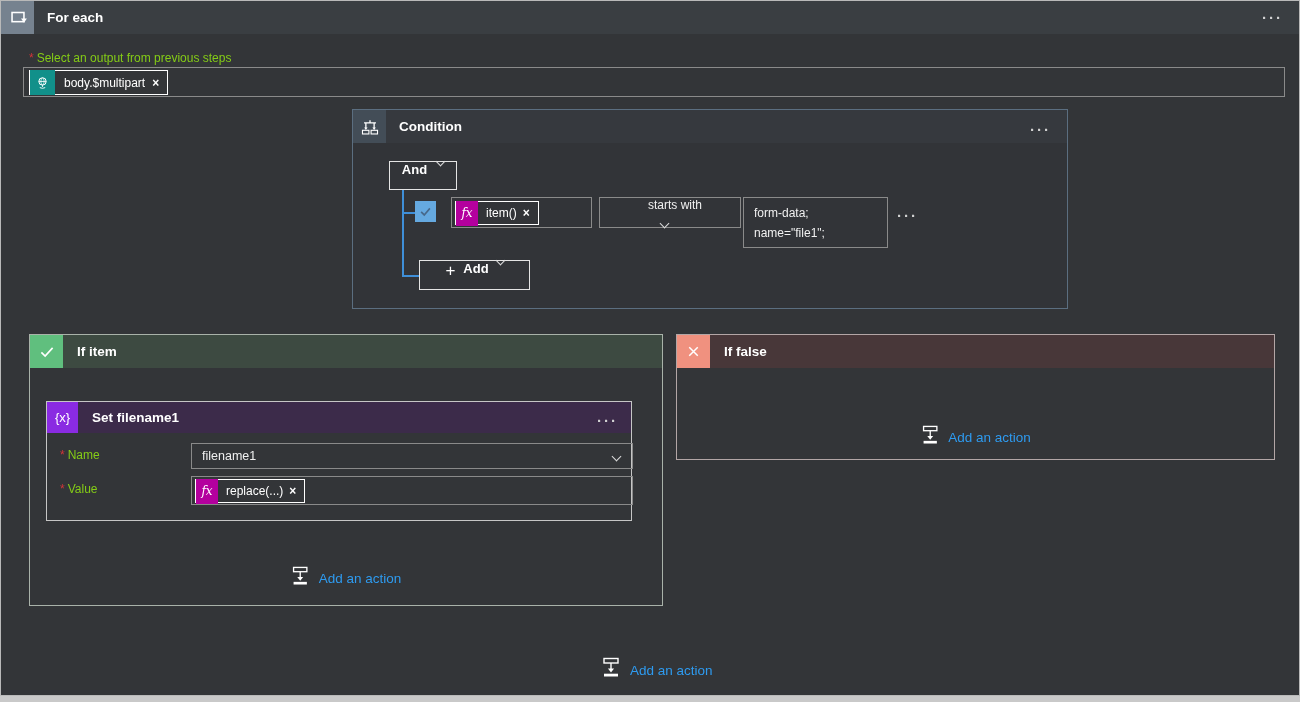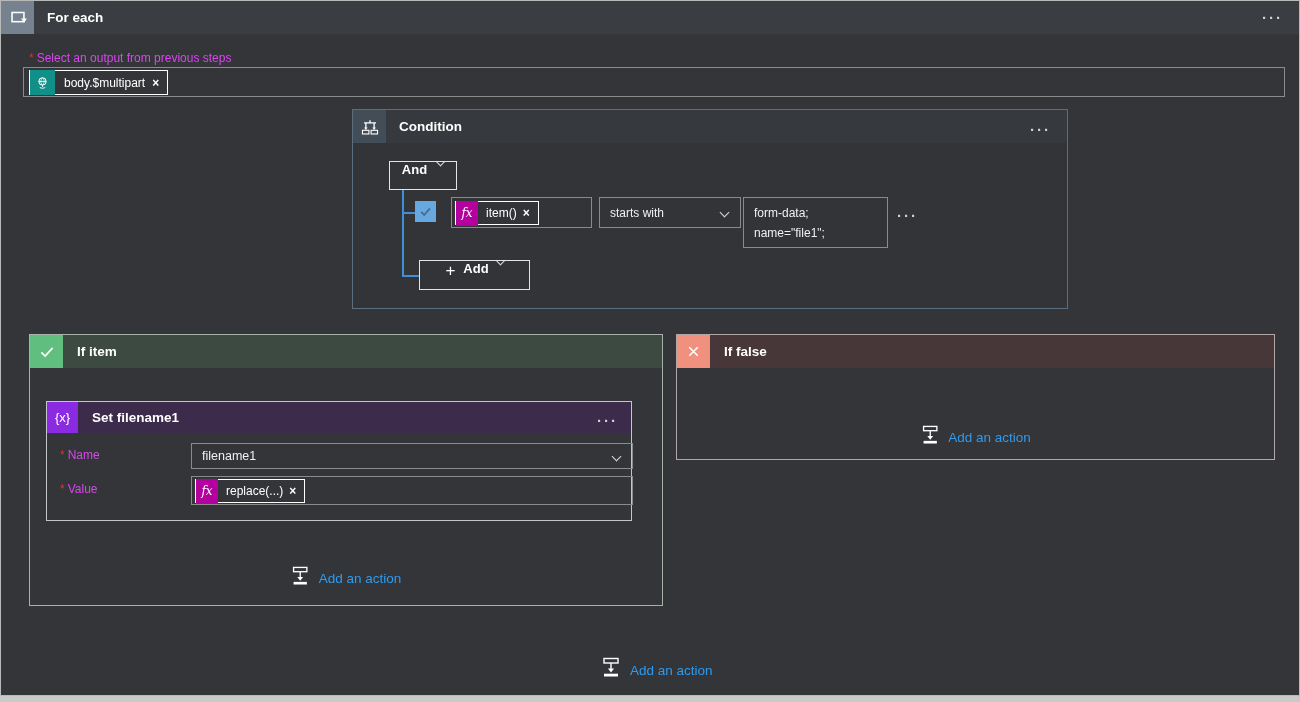--- a/index.html
+++ b/index.html
@@ -13,21 +13,21 @@
   .dots { position:absolute; color:#d2d2d2; font-size:15px; font-weight:700; letter-spacing:2px; cursor:pointer; line-height:1; }
   .chev { display:inline-block; width:7px; height:7px; border-right:1.5px solid #dcdcdc; border-bottom:1.5px solid #dcdcdc; transform:rotate(45deg); }
   .inputbox { position:absolute; border:1px solid #8a8a8a; background:transparent; }
   .token { display:inline-flex; align-items:center; height:25px; border:1px solid #ffffff; cursor:pointer; }
   .token .ticon { height:25px; display:flex; align-items:center; justify-content:center; color:#fff; }
   .token .tlabel { color:#fff; font-size:12px; font-weight:400; padding:0 5px 0 9px; white-space:nowrap; }
   .token .tclose { color:#fff; font-size:12px; font-weight:700; padding:0 8px 0 2px; }
   .link-row { position:absolute; display:flex; align-items:flex-end; gap:9px; cursor:pointer; }
   .link-row .link-label { color:#2e9bf0; font-size:13.5px; }
   .req { color:#d13438; font-size:12px; margin-right:3px; }
-  .flabel { color:#d946ef; font-size:12px; }
+  .flabel { color:#84cc16; font-size:12px; }
 
   
   .fe-header { position:absolute; left:0; top:0; right:0; height:33px; background:#3a3e42; }
   .fe-header .hdr-icon { background:#76828f; }
   .fe-select-label { position:absolute; left:28px; top:50px; display:flex; align-items:center; }
   .fe-input { left:22px; top:66px; width:1262px; height:30px; padding:2px 0 0 5px; }
   .teal-icon { width:25px; background:#11908a; }
 
   
   .cond-card { position:absolute; left:351px; top:108px; width:716px; height:200px; border:1px solid #5b6e80; background:#323438; }
@@ -129,21 +129,21 @@
     </div>
 
     <div class="inputbox cond-op1">
       <span class="token fx-token">
         <span class="ticon fxsq">fx</span>
         <span class="tlabel">item()</span>
         <span class="tclose">×</span>
       </span>
     </div>
 
-    <div class="dropdown" style="left:246px; top:87px; width:142px; height:31px;">
+    <div class="dropdown" style="left:246px; top:87px; width:142px; height:31px;flex-direction:column;">
       <span class="dd-text">starts with</span>
       <span class="chev"></span>
     </div>
 
     <div class="cond-op2">
       <div>form-data;</div>
       <div>name="file1";</div>
     </div>
 
     <span class="dots" style="left:544px; top:98px;">···</span>

